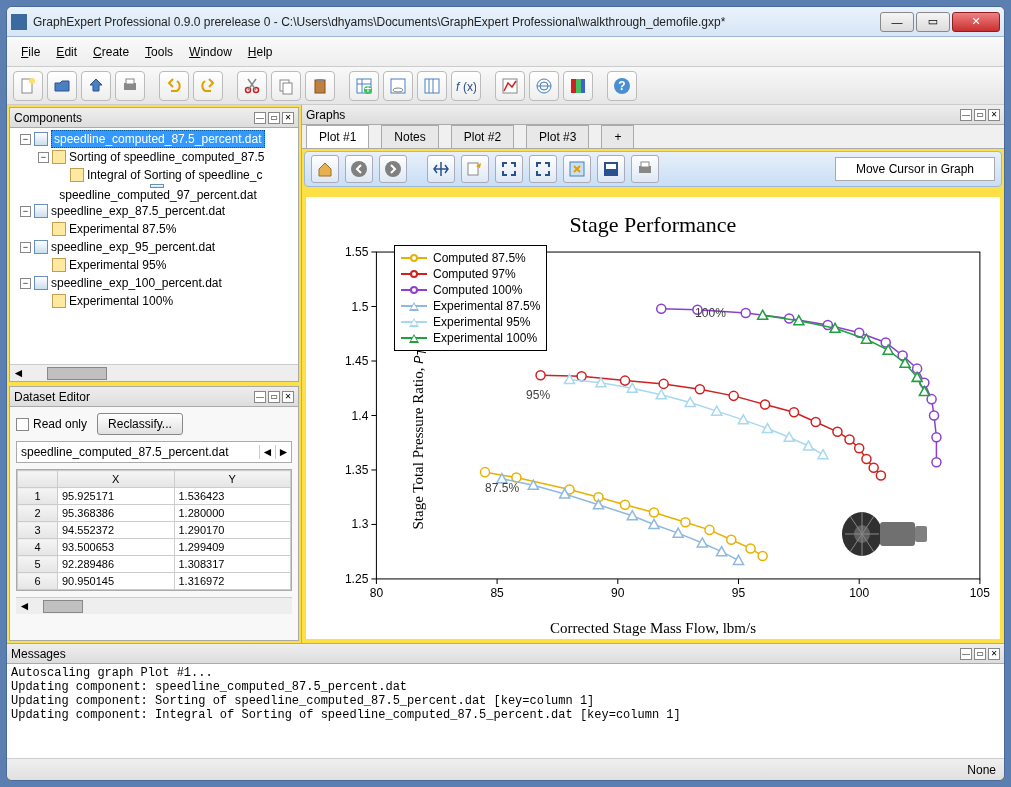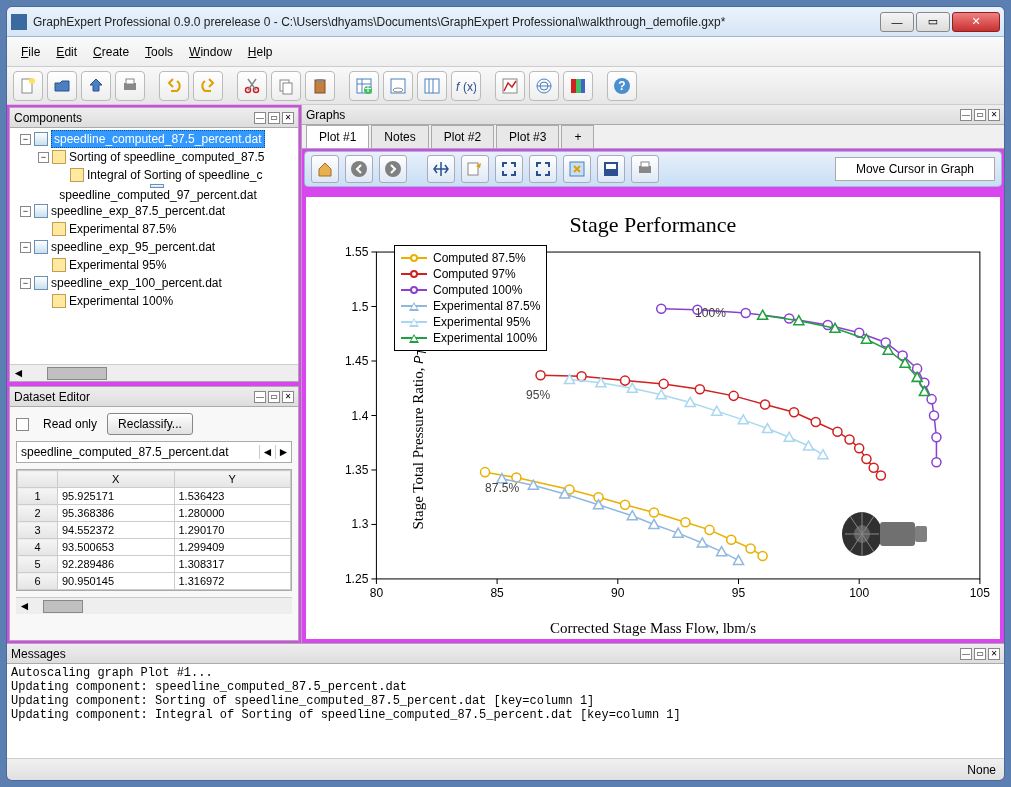--- a/index.html
+++ b/index.html
@@ -1,17 +1,17 @@
 <!DOCTYPE html>
 <html><head>
 <meta charset="utf-8">
 <style>
 * { margin: 0; padding: 0; box-sizing: border-box; font-family: "Segoe UI", Tahoma, sans-serif; font-size: 12px; }
 body { background: #5a7fb0; padding: 6px; width: 1011px; height: 787px; overflow: hidden; }
-.window { background: #d946ef; border: 1px solid #4a6a9a; border-radius: 6px; height: 100%; display: flex; flex-direction: column; overflow: hidden; }
+.window { background: #fde047; border: 1px solid #4a6a9a; border-radius: 6px; height: 100%; display: flex; flex-direction: column; overflow: hidden; }
 .titlebar { background: linear-gradient(#eaf3fc, #d6e5f5); height: 30px; display: flex; align-items: center; padding: 0 4px; border-bottom: 1px solid #9fb8d6; }
 .titlebar .icon { width: 16px; height: 16px; background: #3a6aa0; margin-right: 6px; }
 .titlebar .title { flex: 1; color: #222; }
 .winbtns { display: flex; gap: 2px; }
 .winbtn { width: 34px; height: 20px; border: 1px solid #888; border-radius: 3px; background: linear-gradient(#f5f5f5,#dcdcdc); display: flex; align-items: center; justify-content: center; font-size: 11px; }
 .winbtn.close { background: linear-gradient(#f08080,#c83030); border-color: #8a2020; color: #fff; width: 48px; }
 .menubar { background: linear-gradient(#fafafa,#eee); height: 30px; display: flex; align-items: center; padding: 0 6px; border-bottom: 1px solid #ccc; }
 .menubar .mitem { padding: 2px 8px; cursor: default; }
 .menubar .mitem:first-letter { text-decoration: underline; }
 .toolbar { background: linear-gradient(#f8f8f8,#e6e6e6); height: 38px; display: flex; align-items: center; padding: 0 6px; gap: 4px; border-bottom: 1px solid #ccc; }
@@ -28,35 +28,35 @@
 .tree-item { display: flex; align-items: center; height: 18px; white-space: nowrap; }
 .tree-item .expander { width: 11px; height: 11px; border: 1px solid #888; margin-right: 3px; display:flex; align-items:center; justify-content:center; font-size:9px; line-height:1; cursor:pointer; }
 .tree-item .icon { width: 14px; height: 14px; margin-right: 3px; }
 .icon-data { background: linear-gradient(#fff,#c8dfee); border:1px solid #6a8fb8; }
 .icon-result { background: #ffe8a0; border:1px solid #c0a050; }
 .tree-item.selected span.label { background: #3399ff; color: #fff; padding: 1px 2px; border:1px dotted #005599; }
 .hscroll { height: 17px; background: #eee; border-top: 1px solid #ccc; display:flex; align-items:center;}
 .hscroll .thumb { background:#c0c0c0; height:13px; width:60px; margin-left:20px; border:1px solid #888;}
 .dataset-body { padding: 6px; display:flex; flex-direction:column; gap:6px; }
 .dataset-controls { display: flex; align-items: center; gap: 10px; }
-.chk { display: flex; align-items: center; gap: 14px; }
+.chk { display: flex; align-items: center; gap: 4px; }
 .chkbox { width:13px; height:13px; border:1px solid #888; background:#fff; }
 .btn { padding: 3px 10px; border: 1px solid #888; border-radius:3px; background: linear-gradient(#fff,#e0e0e0); }
 .tabname-row { display:flex; align-items:center; border:1px solid #aaa; background:#fff;}
 .tabname-row .name { flex:1; padding:3px 4px; }
 .tabname-row .arrow { width:16px; text-align:center; border-left:1px solid #ccc; cursor:pointer;}
 .datatable { border:1px solid #aaa; }
 .datatable table { border-collapse: collapse; width:100%; table-layout:fixed; }
 .datatable th, .datatable td { border:1px solid #ccc; padding: 2px 4px; font-size:11px; background:#fff;}
 .datatable th { background: linear-gradient(#f5f5f5,#e5e5e5); font-weight:normal; }
 .datatable th.rowhead { width: 40px; text-align:center; }
 .rightcol { flex: 1; display:flex; flex-direction:column; min-width:0; }
 .graphs-head { background: linear-gradient(#eee,#ddd); height:20px; display:flex; align-items:center; padding:0 4px; border-bottom:1px solid #aaa;}
 .tabs { display:flex; background:#f0f0f0; height:24px; align-items:flex-end; padding-left:4px; border-bottom:1px solid #aaa;}
-.tab { padding:4px 12px; border:1px solid #aaa; border-bottom:none; background:#e8e8e8; margin-right:2px; }
+.tab { padding:4px 12px; border:1px solid #aaa; border-bottom:none; background:#e8e8e8; margin-right:12px; }
 .tab.active { background:#fff; }
 .graph-toolbar { background: linear-gradient(#e8f0fa,#c8dff5); height:36px; margin:2px; border:1px solid #9fb8d6; border-radius:4px; display:flex; align-items:center; padding:0 6px; gap:6px;}
 .gtbtn { width:28px; height:28px; border:1px solid #aab; border-radius:3px; background:linear-gradient(#fff,#dde8f5); display:flex; align-items:center; justify-content:center;}
 .cursor-box { margin-left:auto; background:#fff; border:1px solid #aaa; padding:4px 20px; }
 .plot-area { flex:1; background:#fff; margin:8px 4px 4px 4px; position:relative; }
 .messages { border-top:1px solid #aaa; display:flex; flex-direction:column; height:115px;}
 .msg-body { flex:1; background:#fff; overflow:auto; font-family: "Courier New", monospace; font-size:12px; padding:2px 4px; white-space:pre; }
 .statusbar { height:22px; background:linear-gradient(#f0f0f0,#e0e0e0); border-top:1px solid #ccc; display:flex; align-items:center; padding:0 8px;}
 .statusbar .status-right { margin-left:auto; }
 .chart-title { position:absolute; top:15px; left:50%; transform:translateX(-50%); font-size:22px; font-family: Georgia, serif;}

